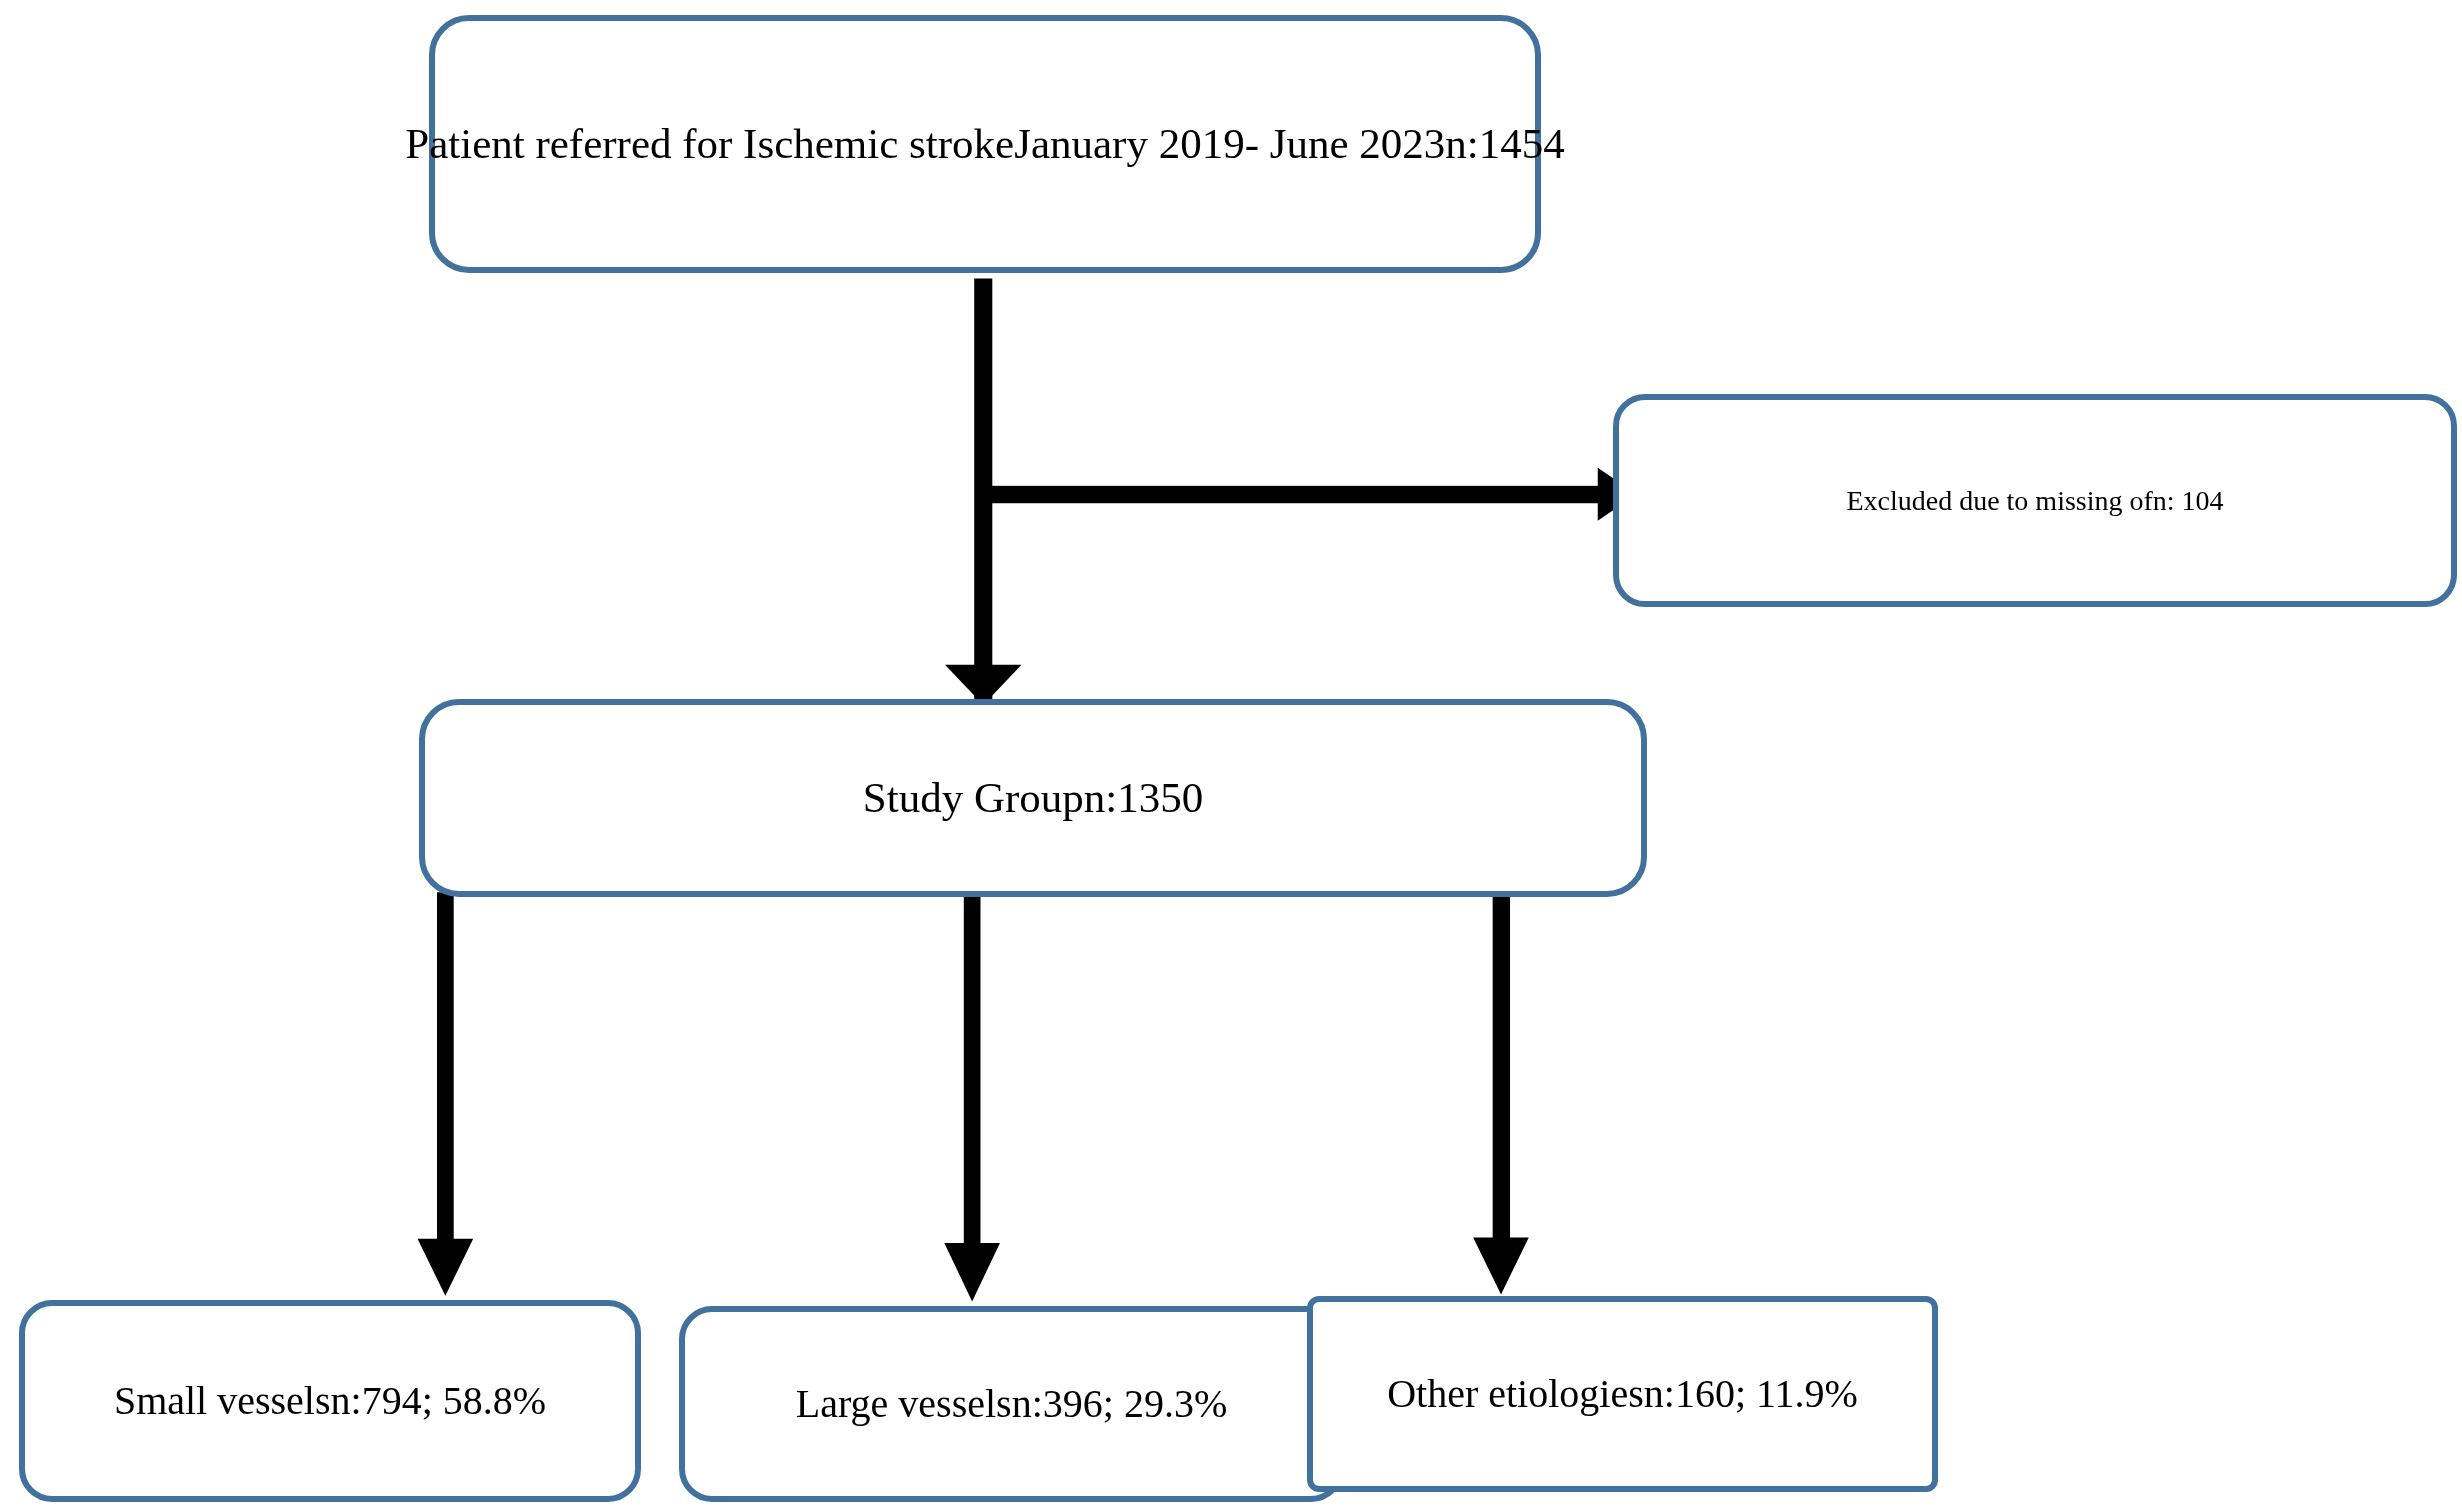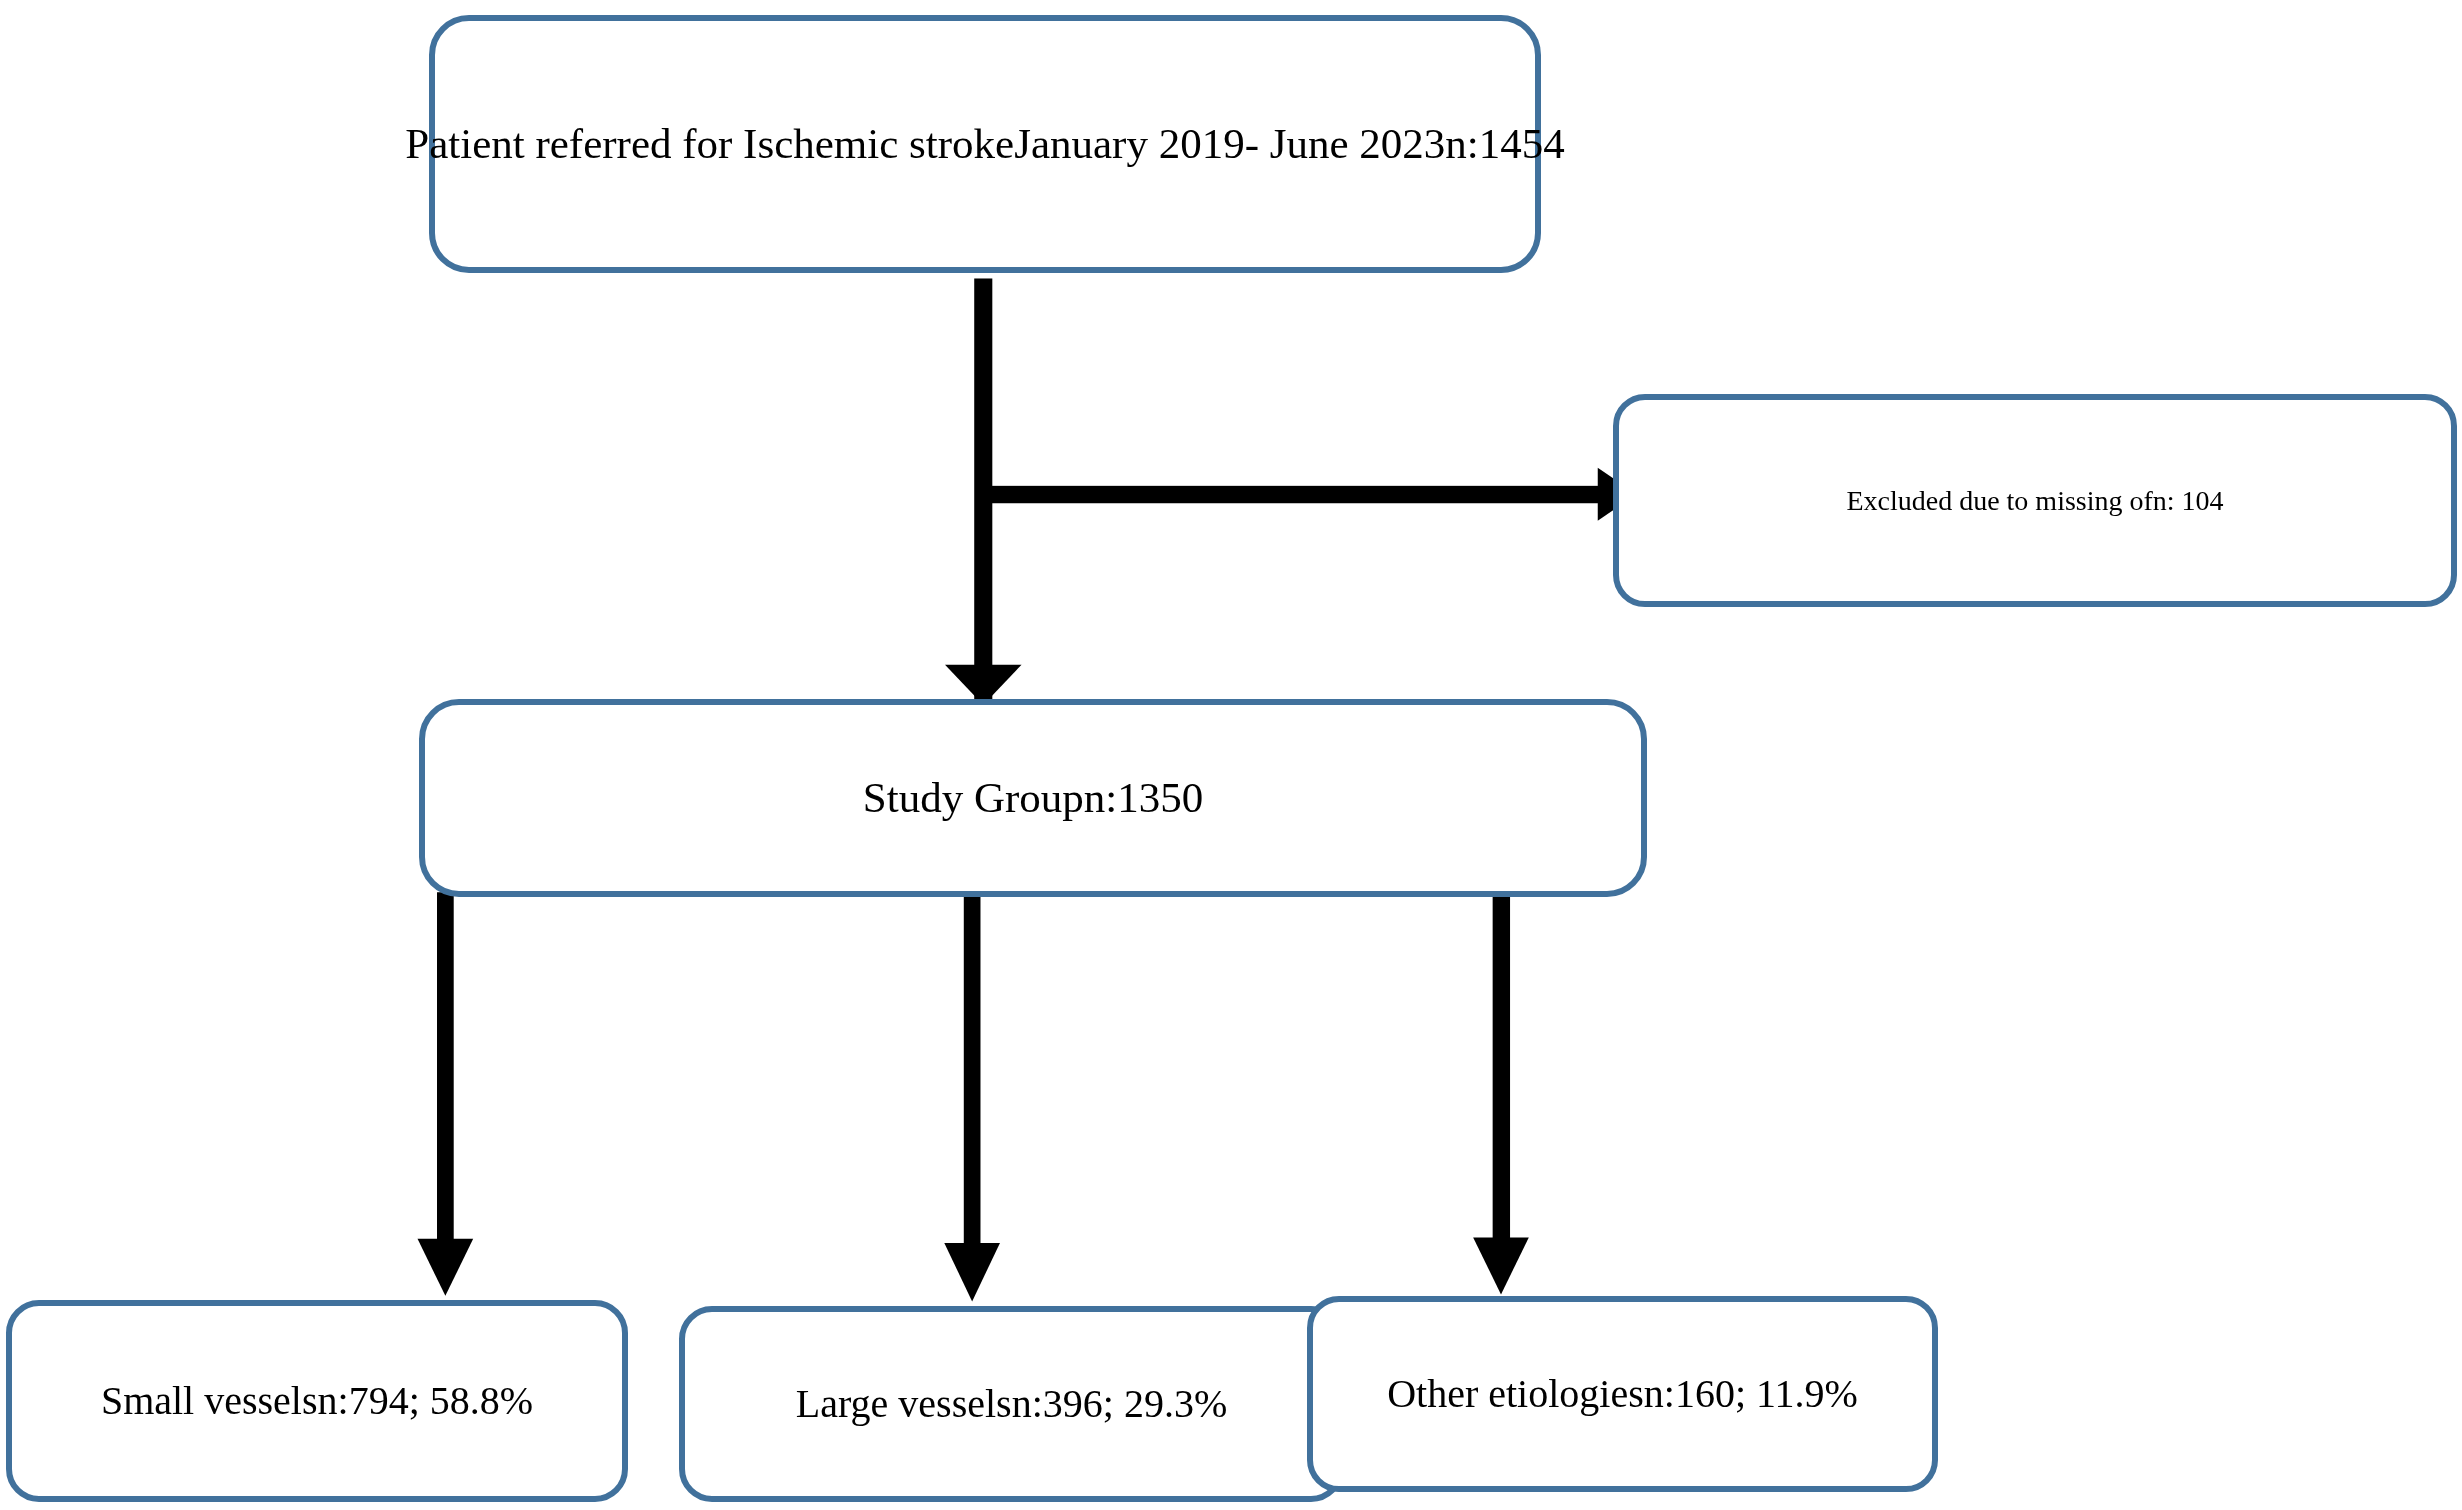--- a/index.html
+++ b/index.html
@@ -35,23 +35,23 @@
   .node .line {
     display: block;
     white-space: nowrap;
     line-height: 1.30;
     font-size: 43px;
   }
   
   #node-referred  { left: 429px;  top: 15.3px;   width: 1112px; height: 258px; }
   #node-excluded  { left: 1613px; top: 394px;  width: 844px; height: 213px; border-radius: 32px; }
   #node-study     { left: 419px;  top: 699px; width: 1228px; height: 198px; }
-  #node-small     { left: 6px;   top: 1300px; width: 622px;  height: 202px; border-radius: 33px; }
+  #node-small     { left: 19px;   top: 1300px; width: 622px;  height: 202px; border-radius: 33px; }
   #node-large     { left: 679px;  top: 1306px; width: 665px;  height: 196px; border-radius: 33px; }
-  #node-other     { left: 1307px; top: 1296px; width: 631px;  height: 196px; border-radius: 32px; }
+  #node-other     { left: 1307px; top: 1296px; width: 631px;  height: 196px; border-radius: 12px; }
 
   #node-excluded .line { font-size: 28px; line-height: 1.28; }
   #node-small .line,
   #node-large .line,
   #node-other .line { font-size: 40px; line-height: 1.36; }
 
   
   #connectors {
     position: absolute;
     left: 0; top: 0;

